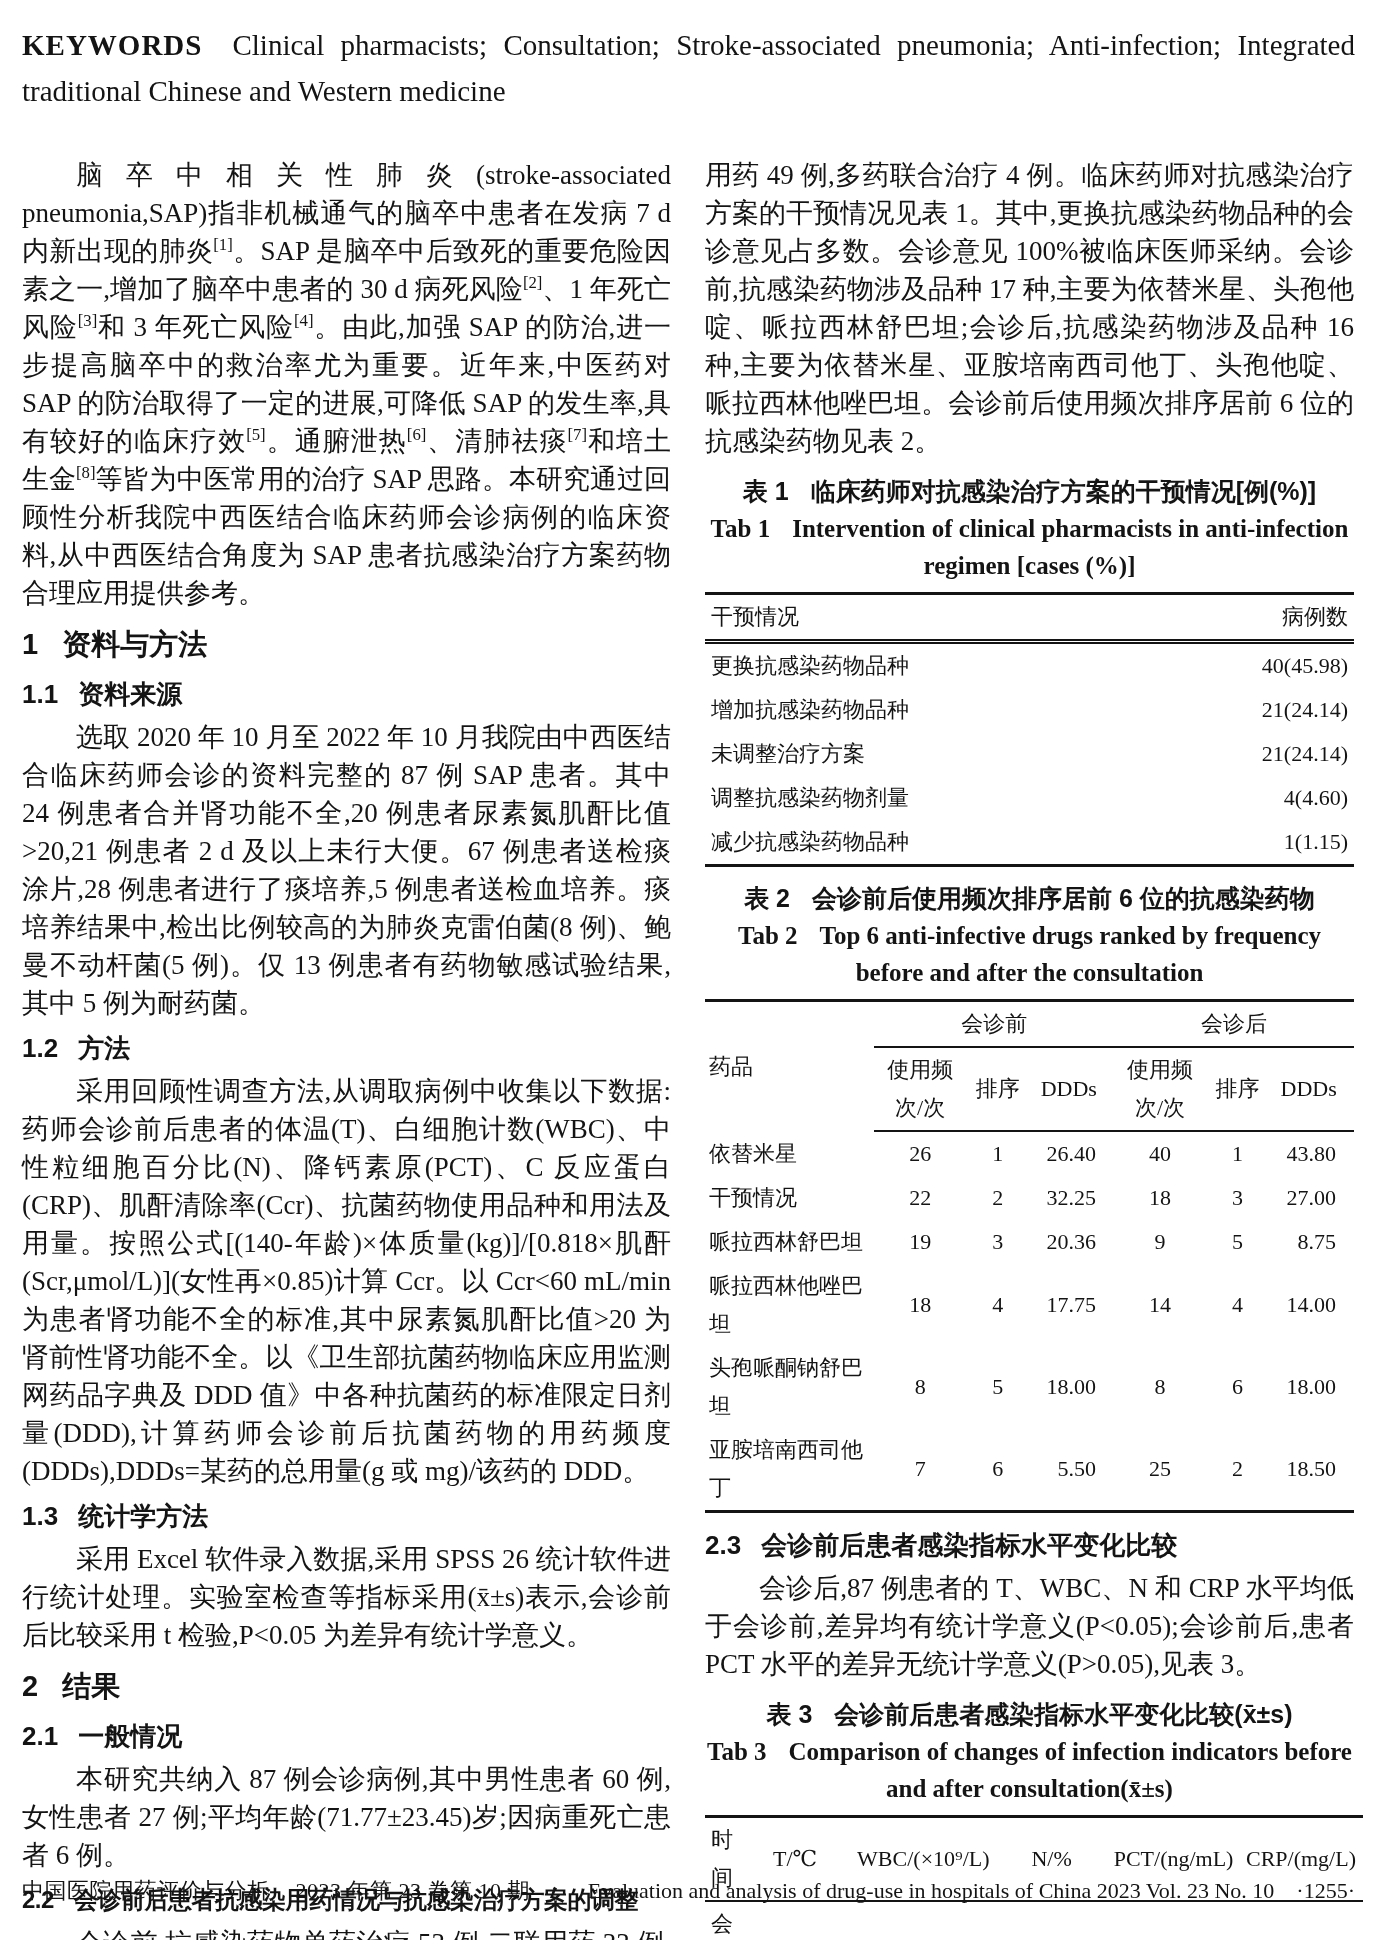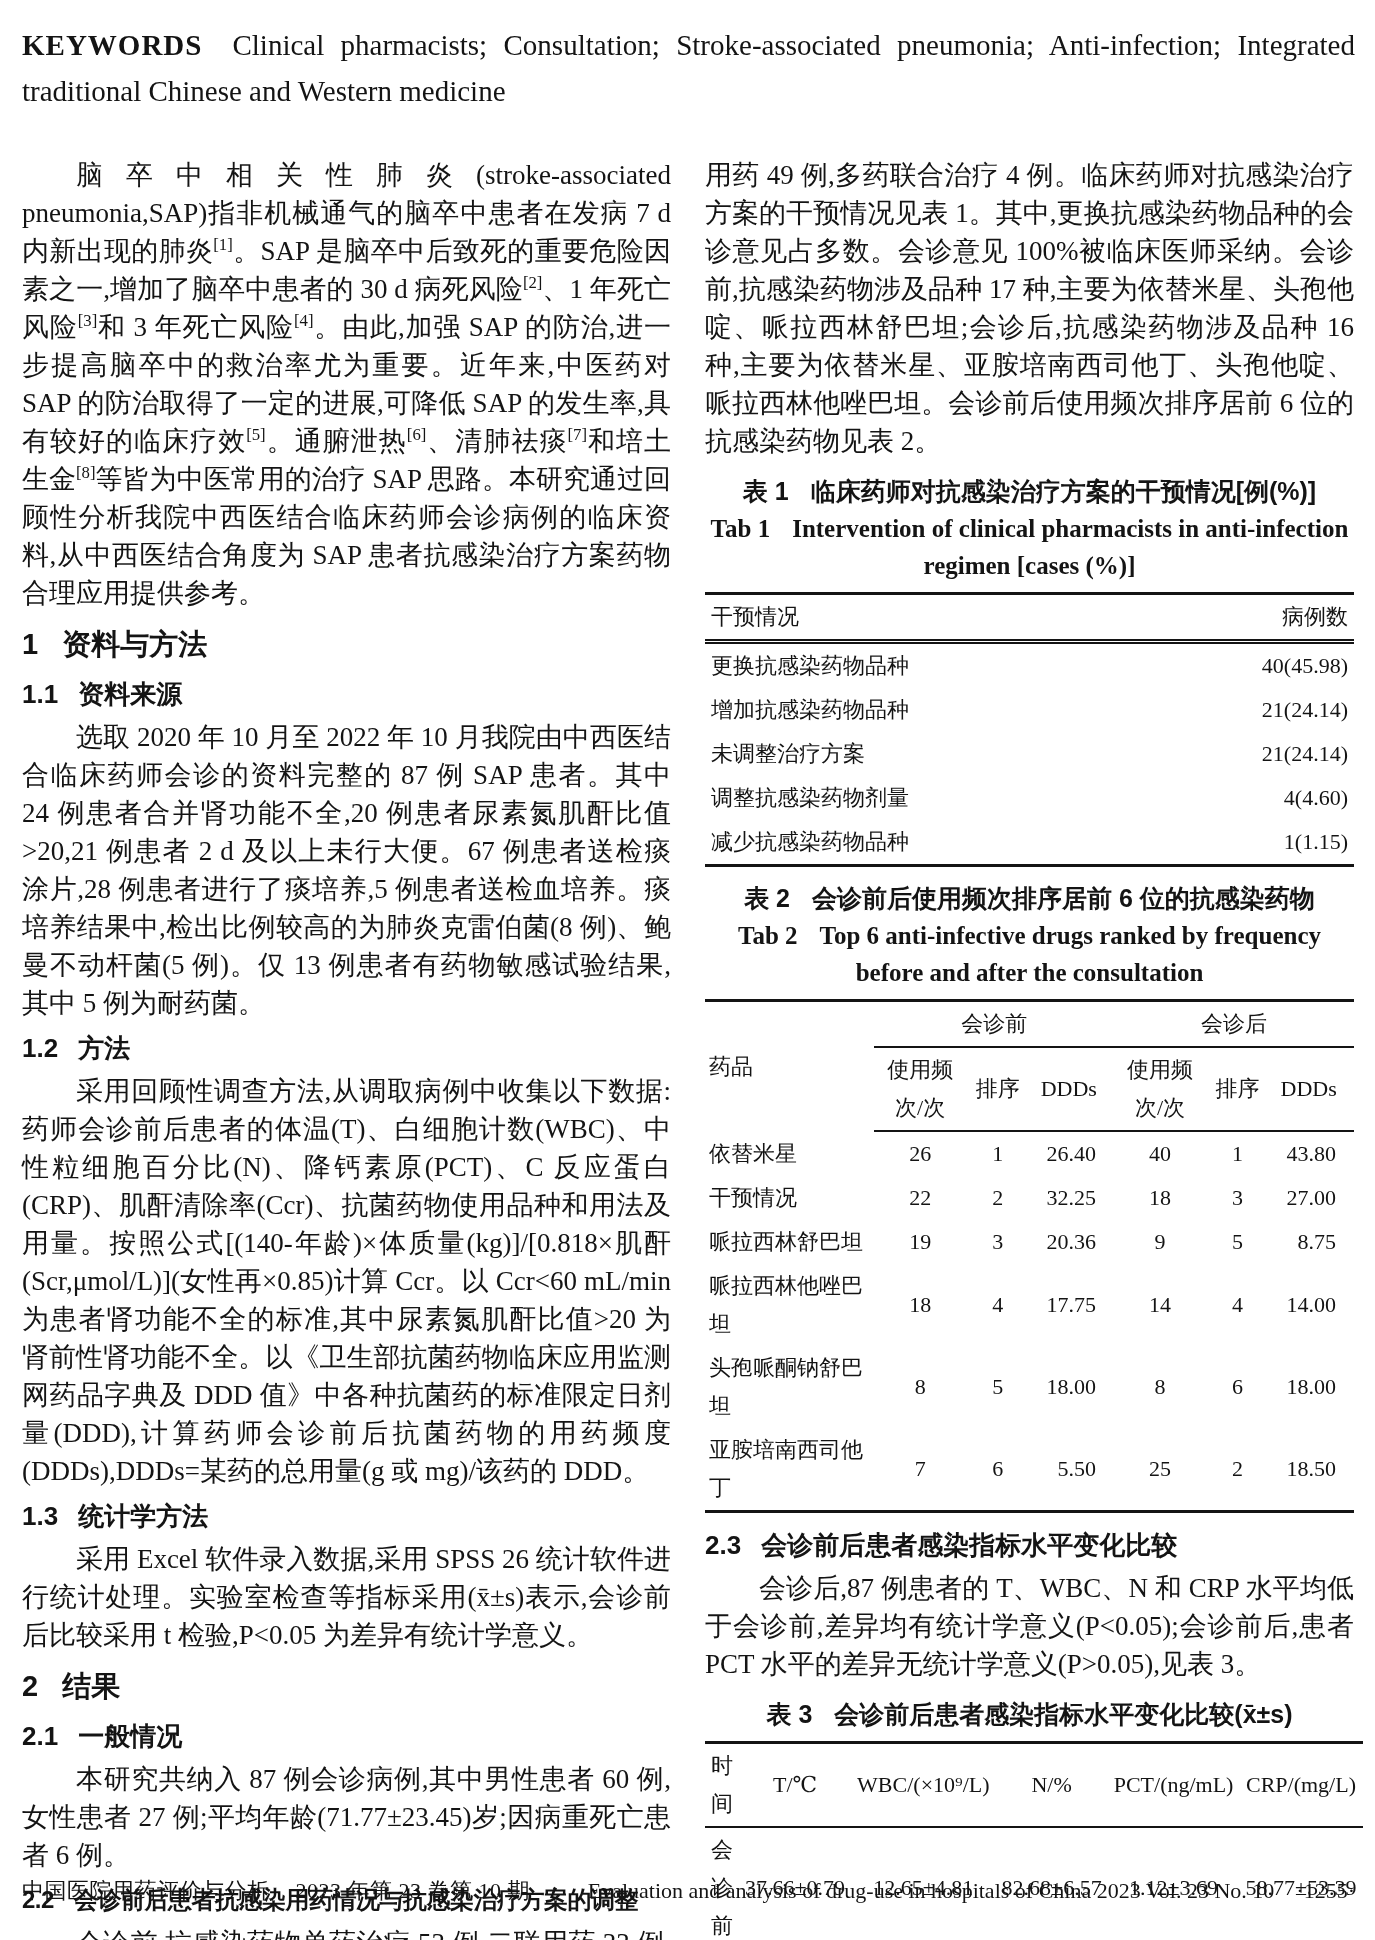--- a/index.html
+++ b/index.html
@@ -233,20 +233,23 @@
       </table>
 
       <div class="h-l2">
         <span class="h-num">2.3</span><span>会诊前后患者感染指标水平变化比较</span>
       </div>
       <p class="para">会诊后,87 例患者的 T、WBC、N 和 CRP 水平均低于会诊前,差异均有统计学意义(P&lt;0.05);会诊前后,患者 PCT 水平的差异无统计学意义(P&gt;0.05),见表 3。</p>
 
       <div class="cap-zh">
         <span class="cap-label">表 3</span><span>会诊前后患者感染指标水平变化比较(x̄±s)</span>
       </div>
+      <div class="cap-en">
+        <span class="cap-label">Tab 3</span><span>Comparison of changes of infection indicators before and after consultation(x̄±s)</span>
+      </div>
       <table class="rules t3">
         <thead>
           <tr>
             <th class="c-time">时间</th>
             <th class="c-val">T/℃</th>
             <th class="c-val">WBC/(×10⁹/L)</th>
             <th class="c-val">N/%</th>
             <th class="c-val">PCT/(ng/mL)</th>
             <th class="c-val">CRP/(mg/L)</th>
           </tr>

